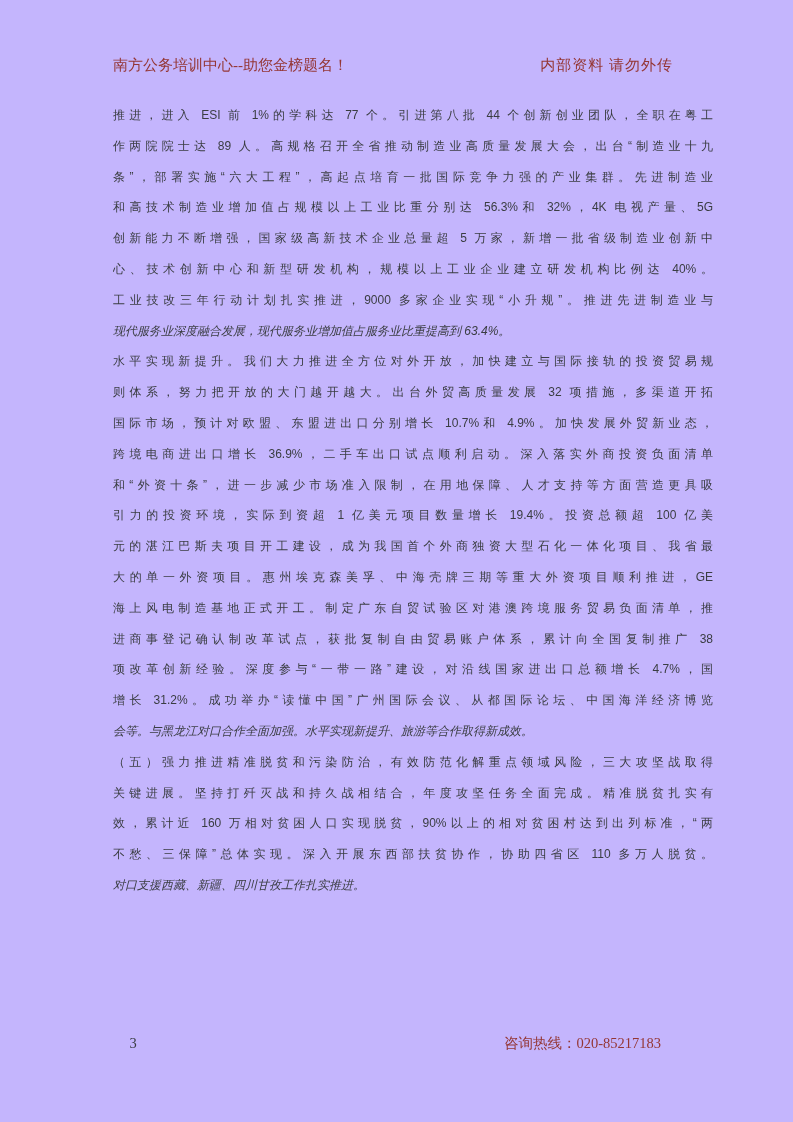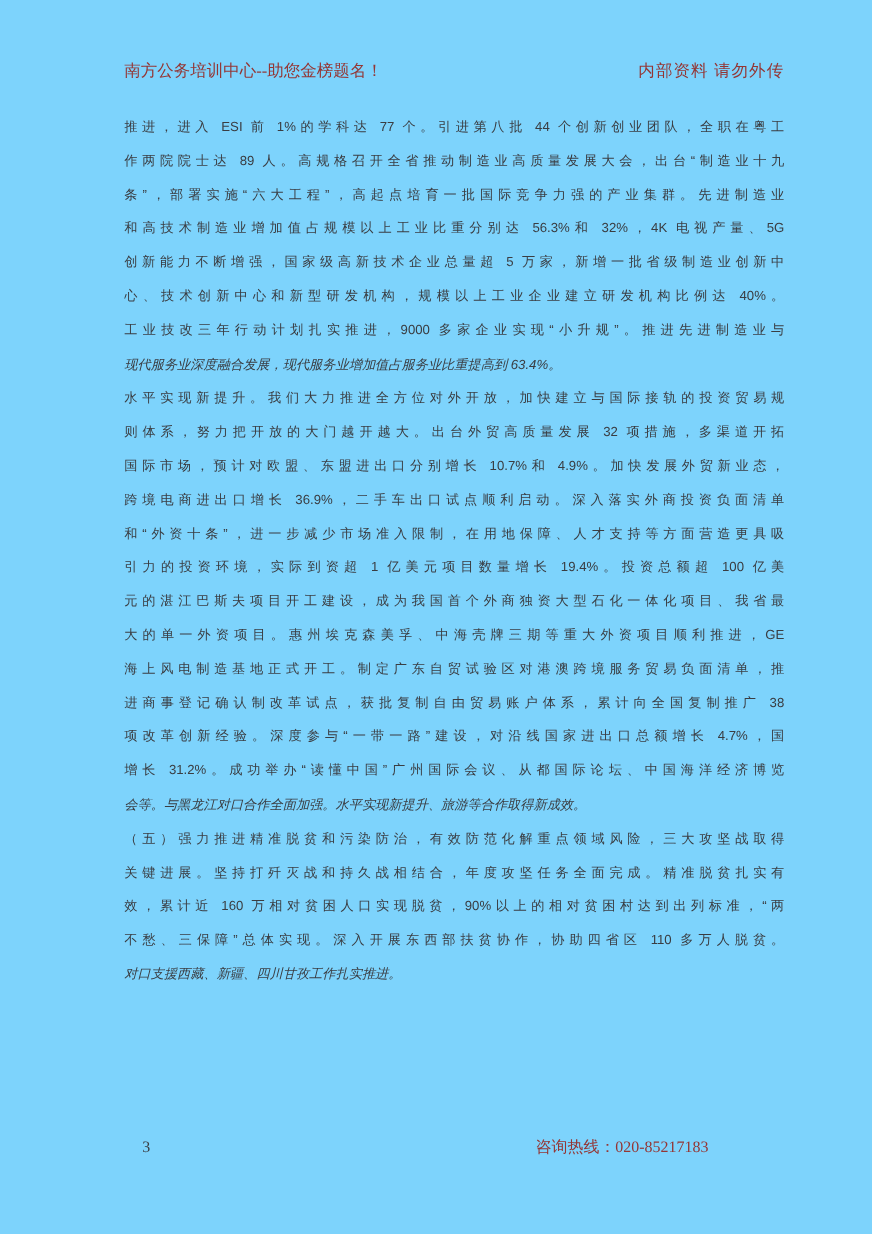--- a/index.html
+++ b/index.html
@@ -6,38 +6,38 @@
     --accent:#943634;
     --body-text:#3a3d42;
   }
   *{margin:0;padding:0;box-sizing:border-box;}
   html,body{background:#ffffff;}
   .page{
     position:relative;
     width:793px;
     height:1122px;
     margin:0 auto;
-    background:#7dd3fc;
+    background:#c4b5fd;
     overflow:hidden;
     font-family:"Liberation Sans", sans-serif;
   }
   .header{
     position:absolute;
     top:55px;
     left:113px;
     width:600px;
     display:flex;
     justify-content:space-between;
     align-items:flex-start;
     font-family:"Liberation Serif", serif;
     font-size:15px;
     line-height:20px;
     color:var(--accent);
   }
-  .hdr-right{letter-spacing:1px;font-family:Liberation Serif, serif;}
+  .hdr-right{margin-right:40px;letter-spacing:1px;font-family:Liberation Serif, serif;}
   .doc-body{
     position:absolute;
     top:100px;
     left:113px;
     width:600px;
     color:var(--body-text);
     font-size:12px;
   }
   .line{
     display:block;
@@ -60,21 +60,21 @@
     left:113px;
     width:600px;
     display:flex;
     align-items:flex-start;
     font-family:"Liberation Serif", serif;
     font-size:14.5px;
     line-height:20px;
   }
   .ftr-left{flex:1;text-align:left;color:var(--accent);}
   .ftr-page{width:40px;text-align:center;color:var(--body-text);}
-  .ftr-right{flex:1;text-align:right;margin-right:69px;color:var(--accent);}
+  .ftr-right{flex:1;text-align:right;margin-right:52px;color:var(--accent);}
 </style>
 </head>
 <body>
 
 <div class="page">
 
   <div class="header">
     <span class="hdr-left">南方公务培训中心--助您金榜题名！</span>
     <span class="hdr-right">内部资料 请勿外传</span>
   </div>

